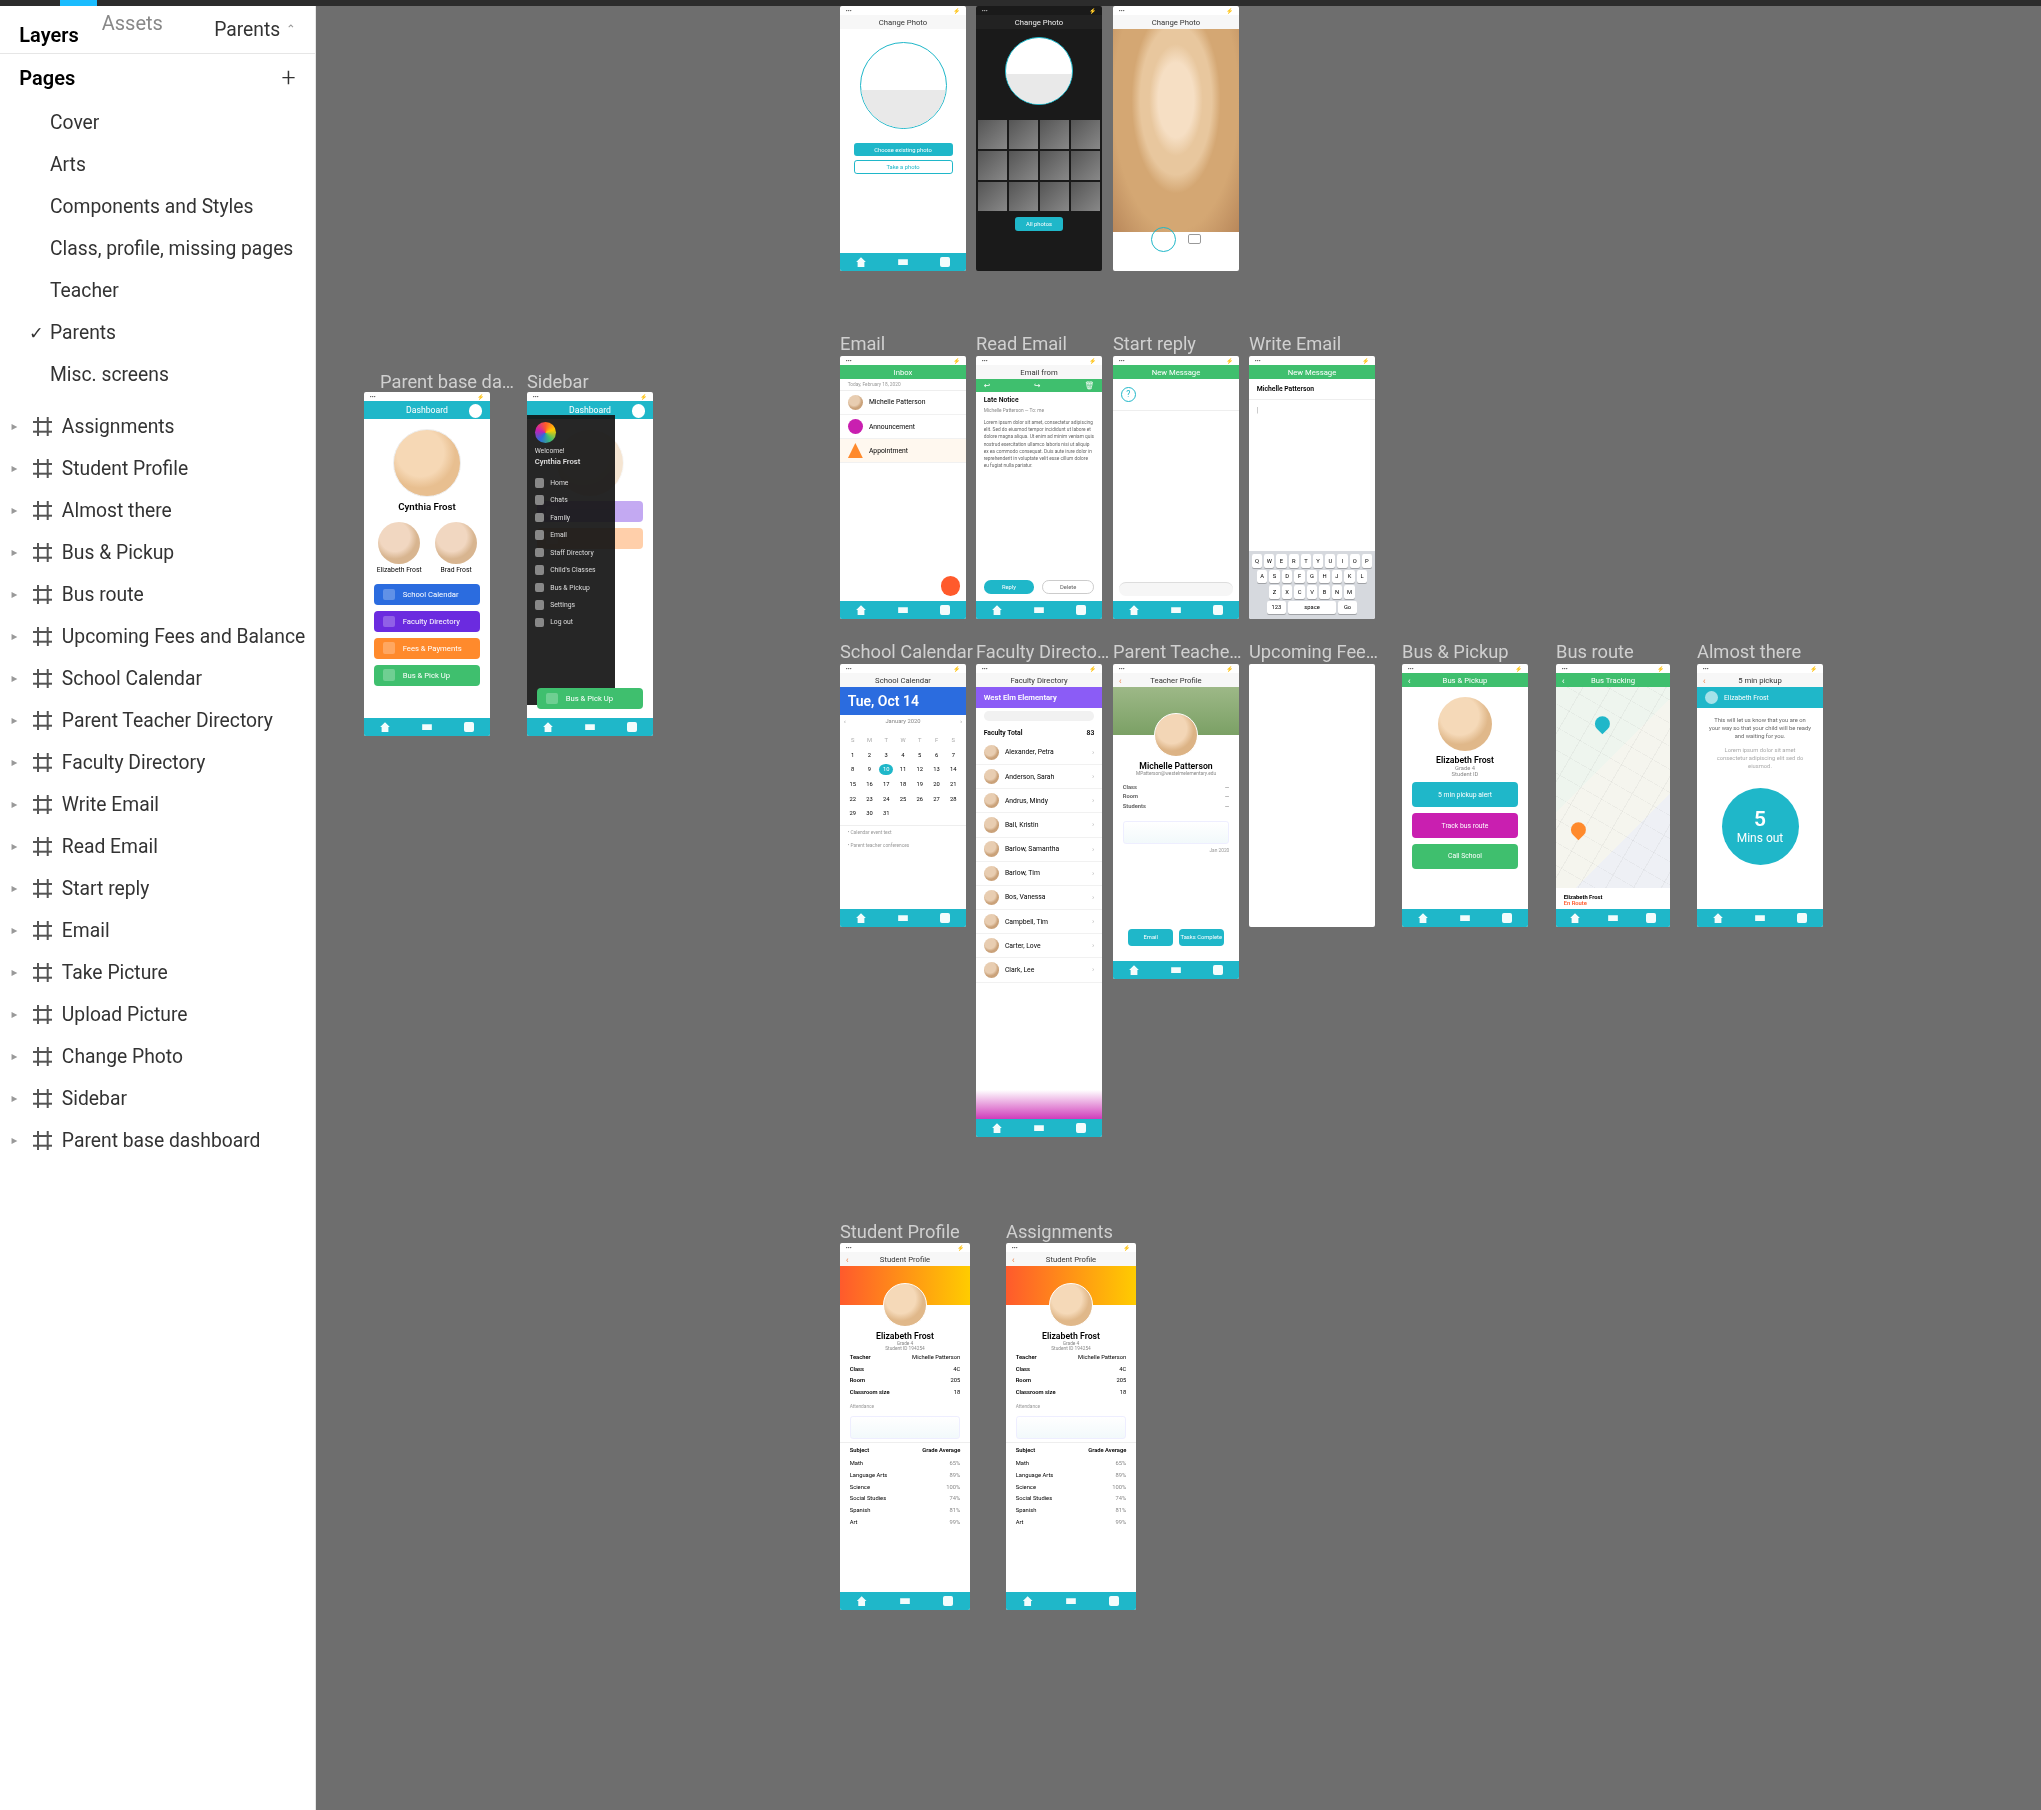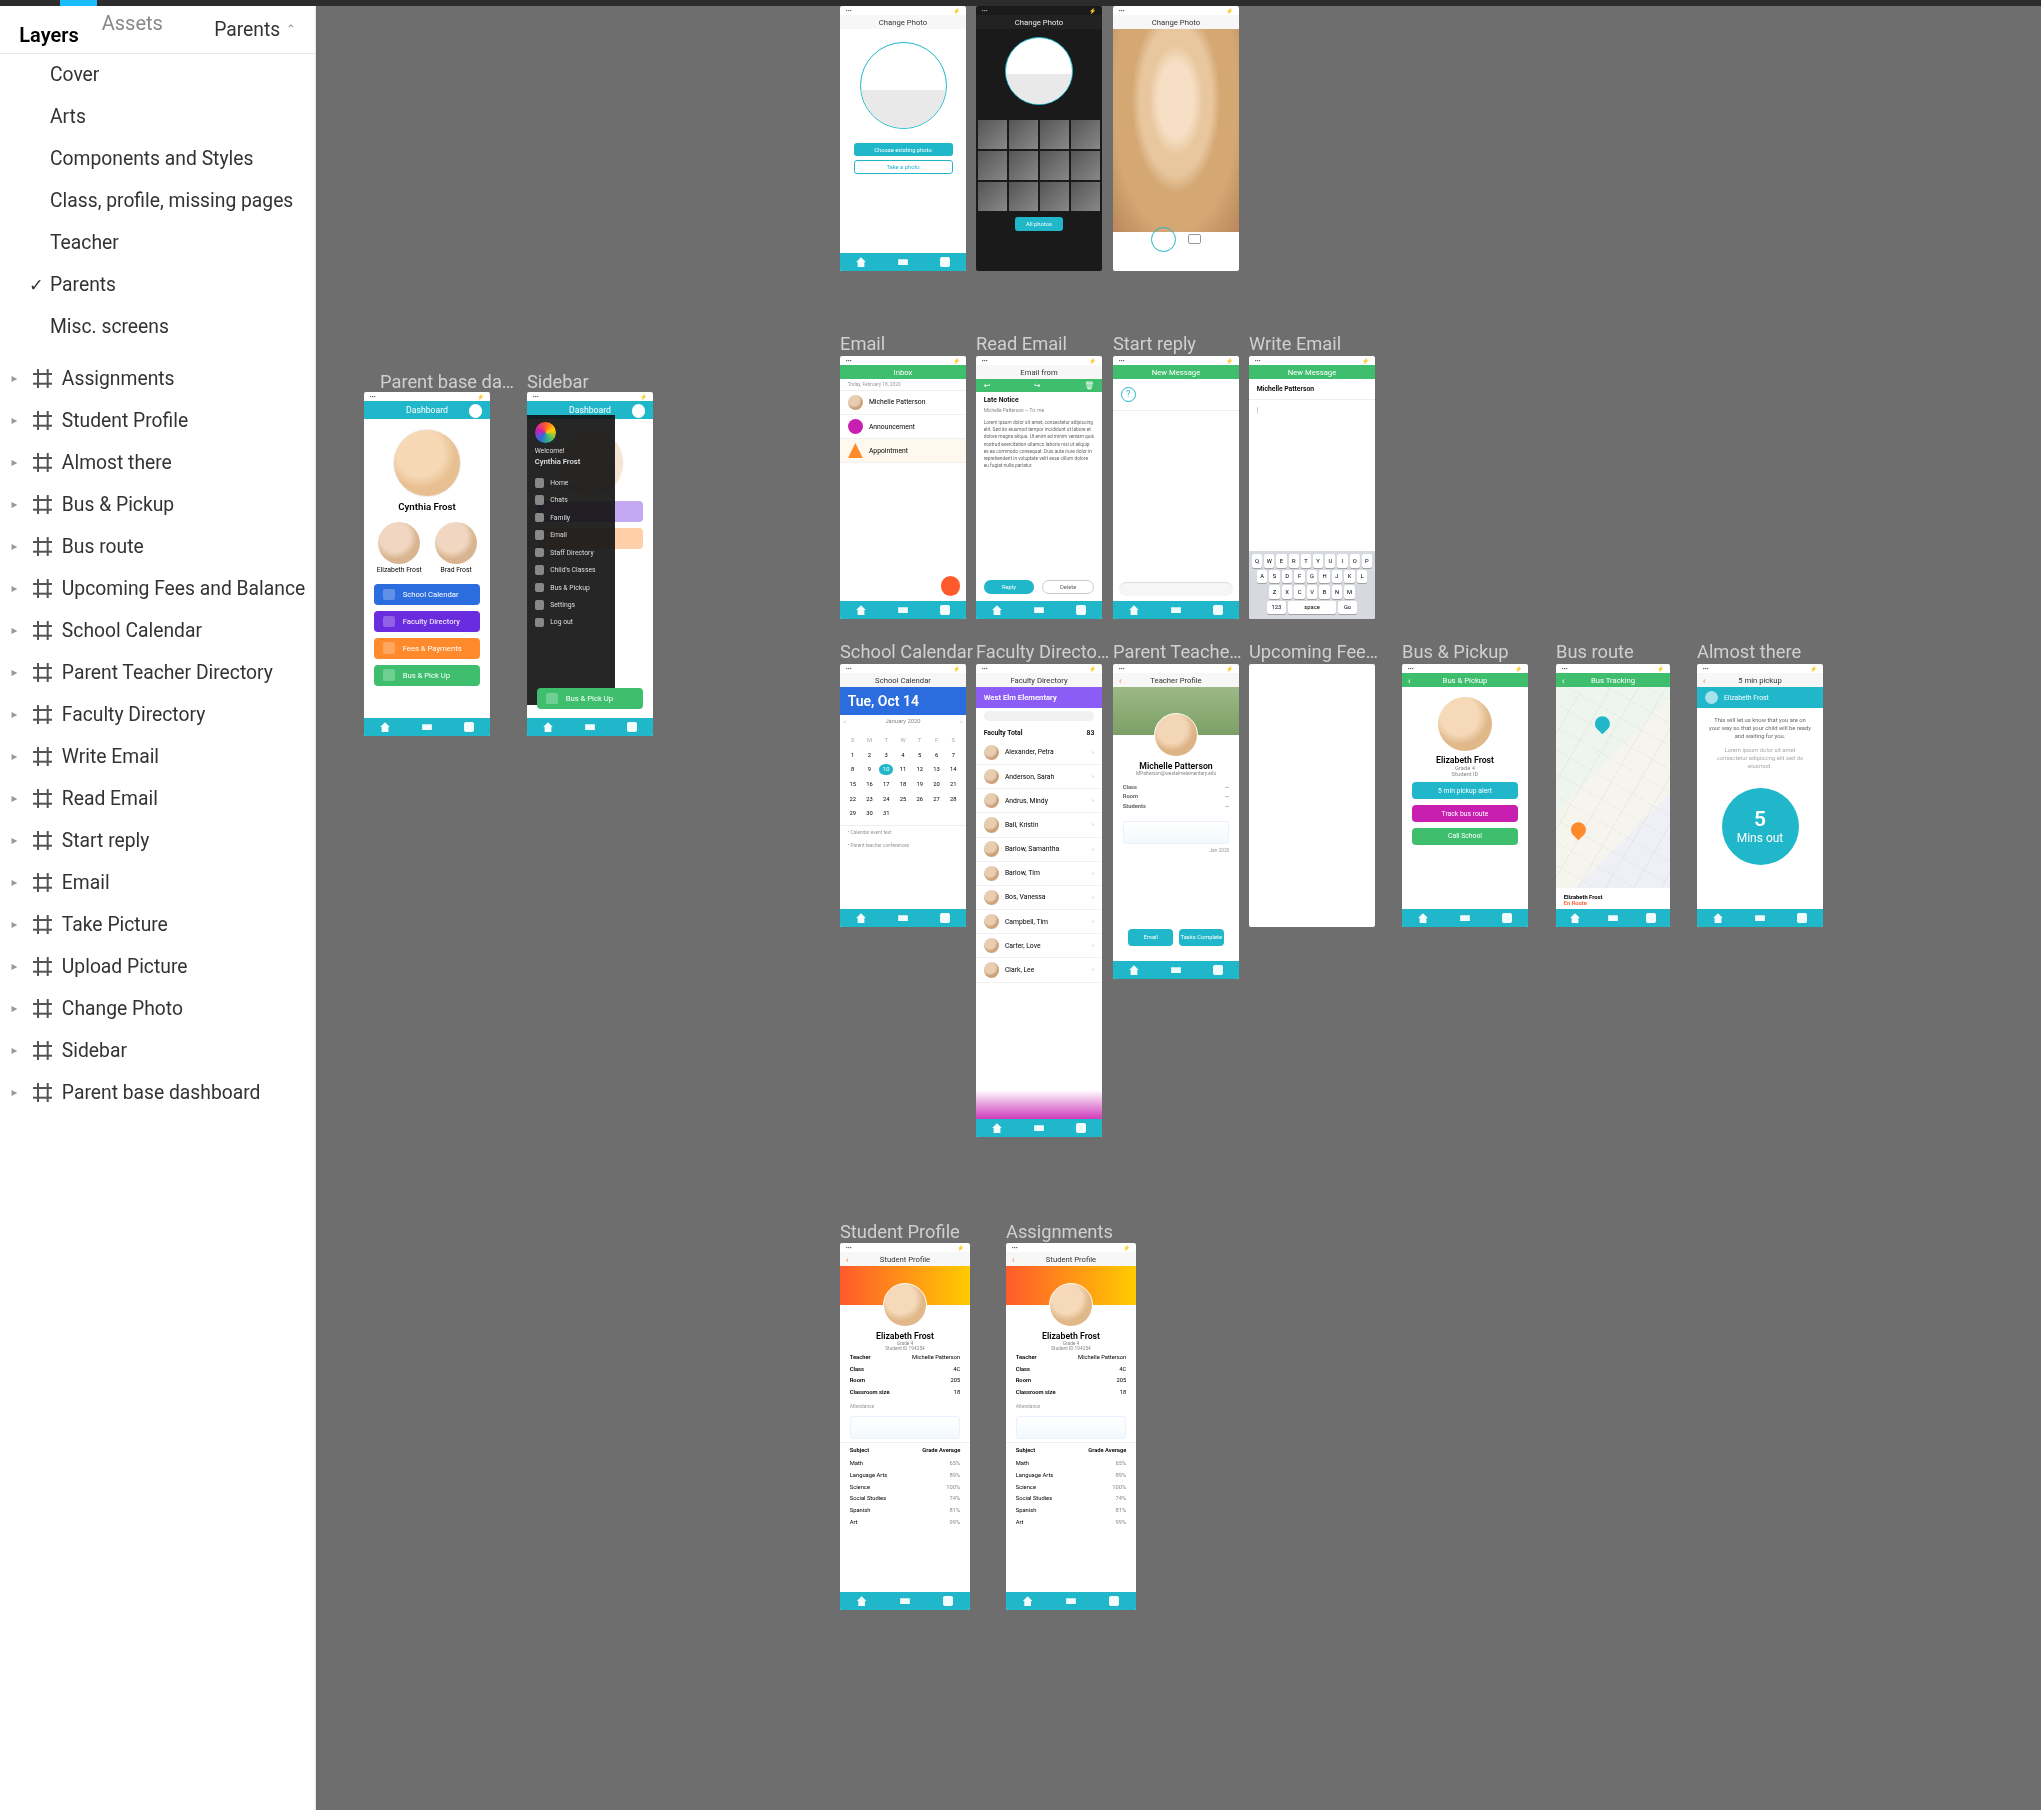--- a/index.html
+++ b/index.html
@@ -82,21 +82,21 @@
 
 .cal .blue-bar { background: #2b6cdf; color: #fff; padding: 5.8px 7.7px; font-size: 14px; font-weight: 600; }
 .cal .grid7 { display: grid; grid-template-columns: repeat(7,1fr); gap: 2.9px; padding: 5.8px; font-size: 5.8px; text-align: center; }
 .cal .grid7 .d { padding: 2.9px 0; }
 .cal .grid7 .d.sel { background: #1fb7c9; color: #fff; border-radius: 50%; }
 
 
 .bp .av-big { width: 54px; height: 54px; border-radius: 50%; background: radial-gradient(circle at 40% 35%, #f5d9b8 0 40%, #e0b88a 60%); margin: 9.7px auto 3.9px; }
 .bp .name { text-align: center; font-size: 8.7px; font-weight: 600; }
 .bp .sub { text-align: center; font-size: 5.8px; color: #888; }
-.bp .rowbtn { margin: 5.8px 9.7px; height: 17px; border-radius: 3.9px; display: flex; align-items: center; justify-content: center; font-size: 6.8px; color: #fff; }
+.bp .rowbtn { margin: 5.8px 9.7px; height: 25px; border-radius: 3.9px; display: flex; align-items: center; justify-content: center; font-size: 6.8px; color: #fff; }
 
 
 .at .bigcircle { width: 77px; height: 77px; background: #1fb7c9; border-radius: 50%; margin: 17.4px auto; display: flex; flex-direction: column; align-items: center; justify-content: center; color: #fff; }
 .at .bigcircle .num { font-size: 21px; font-weight: 600; }
 .at .para { font-size: 5.8px; color: #666; text-align: center; padding: 0 11.6px; line-height: 1.4; }
 
 
 .sp .grad { height: 39px; background: linear-gradient(90deg,#ff5a2c,#ffcc00); }
 .sp .av { width: 44px; height: 44px; border-radius: 50%; background: radial-gradient(circle at 40% 35%, #f5d9b8 0 40%, #e0b88a 60%); margin: -22px auto 3.9px; border: 1.9px solid #fff; }
 .sp .nm { text-align: center; font-size: 8.7px; font-weight: 600; }
@@ -161,20 +161,24 @@
     <div class="tabs-left">
       <div class="tab active">Layers</div>
       <div class="tab">Assets</div>
     </div>
     <div class="page-selector">
       <span>Parents</span>
       <span class="chev">⌃</span>
     </div>
   </div>
 
+  <div class="pages-header">
+    <span>Pages</span>
+    <span class="plus">+</span>
+  </div>
 
   <div class="page-list">
     <div class="page-item">Cover</div>
     <div class="page-item">Arts</div>
     <div class="page-item">Components and Styles</div>
     <div class="page-item">Class, profile, missing pages</div>
     <div class="page-item">Teacher</div>
     <div class="page-item selected">Parents</div>
     <div class="page-item">Misc. screens</div>
   </div>

